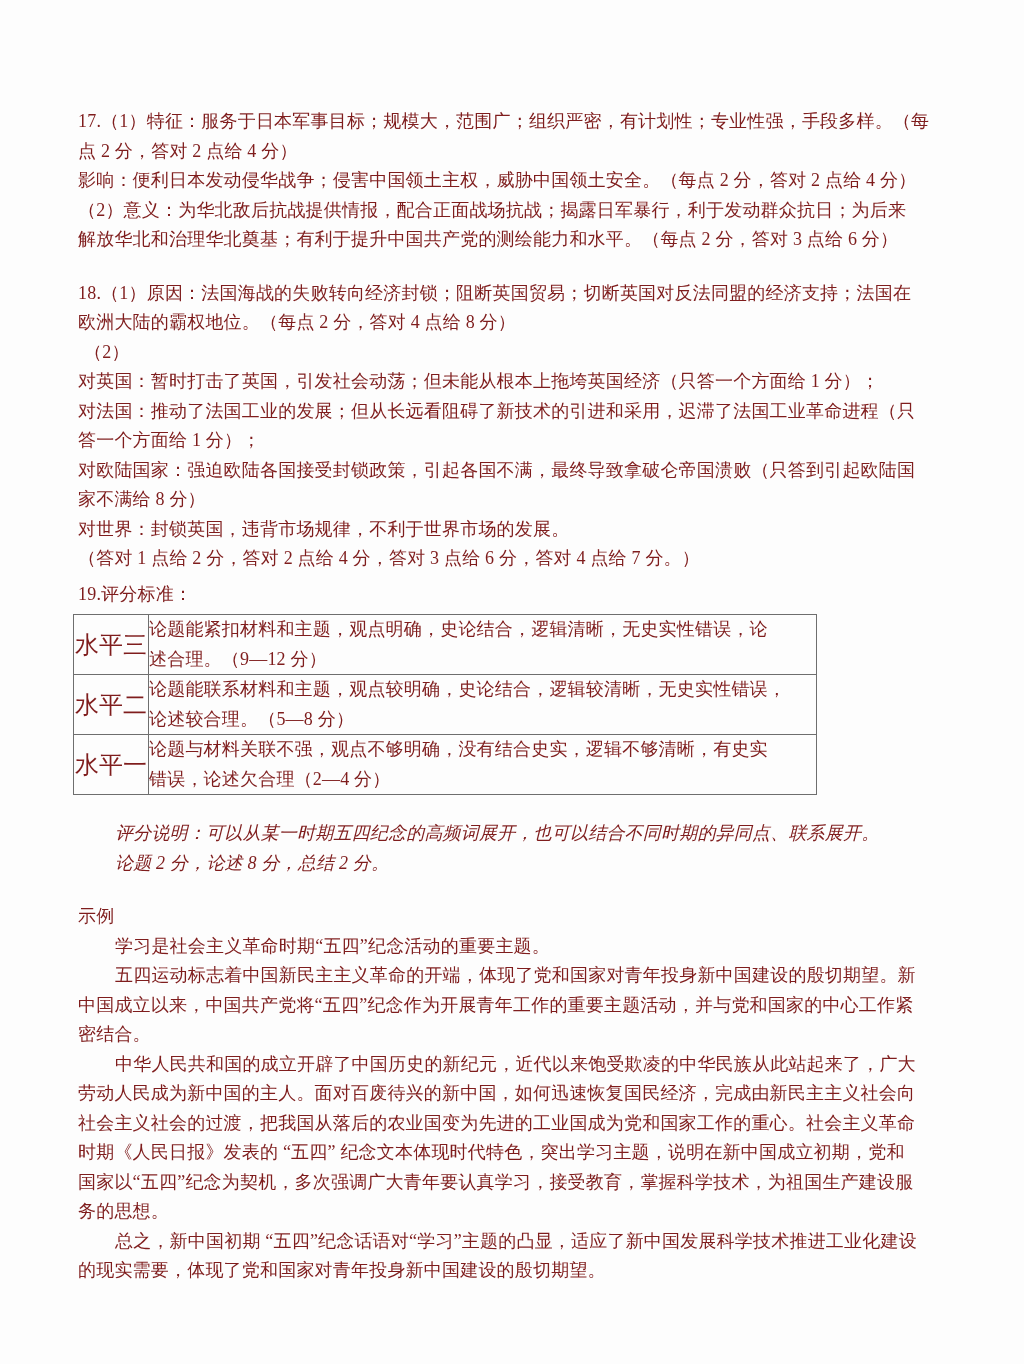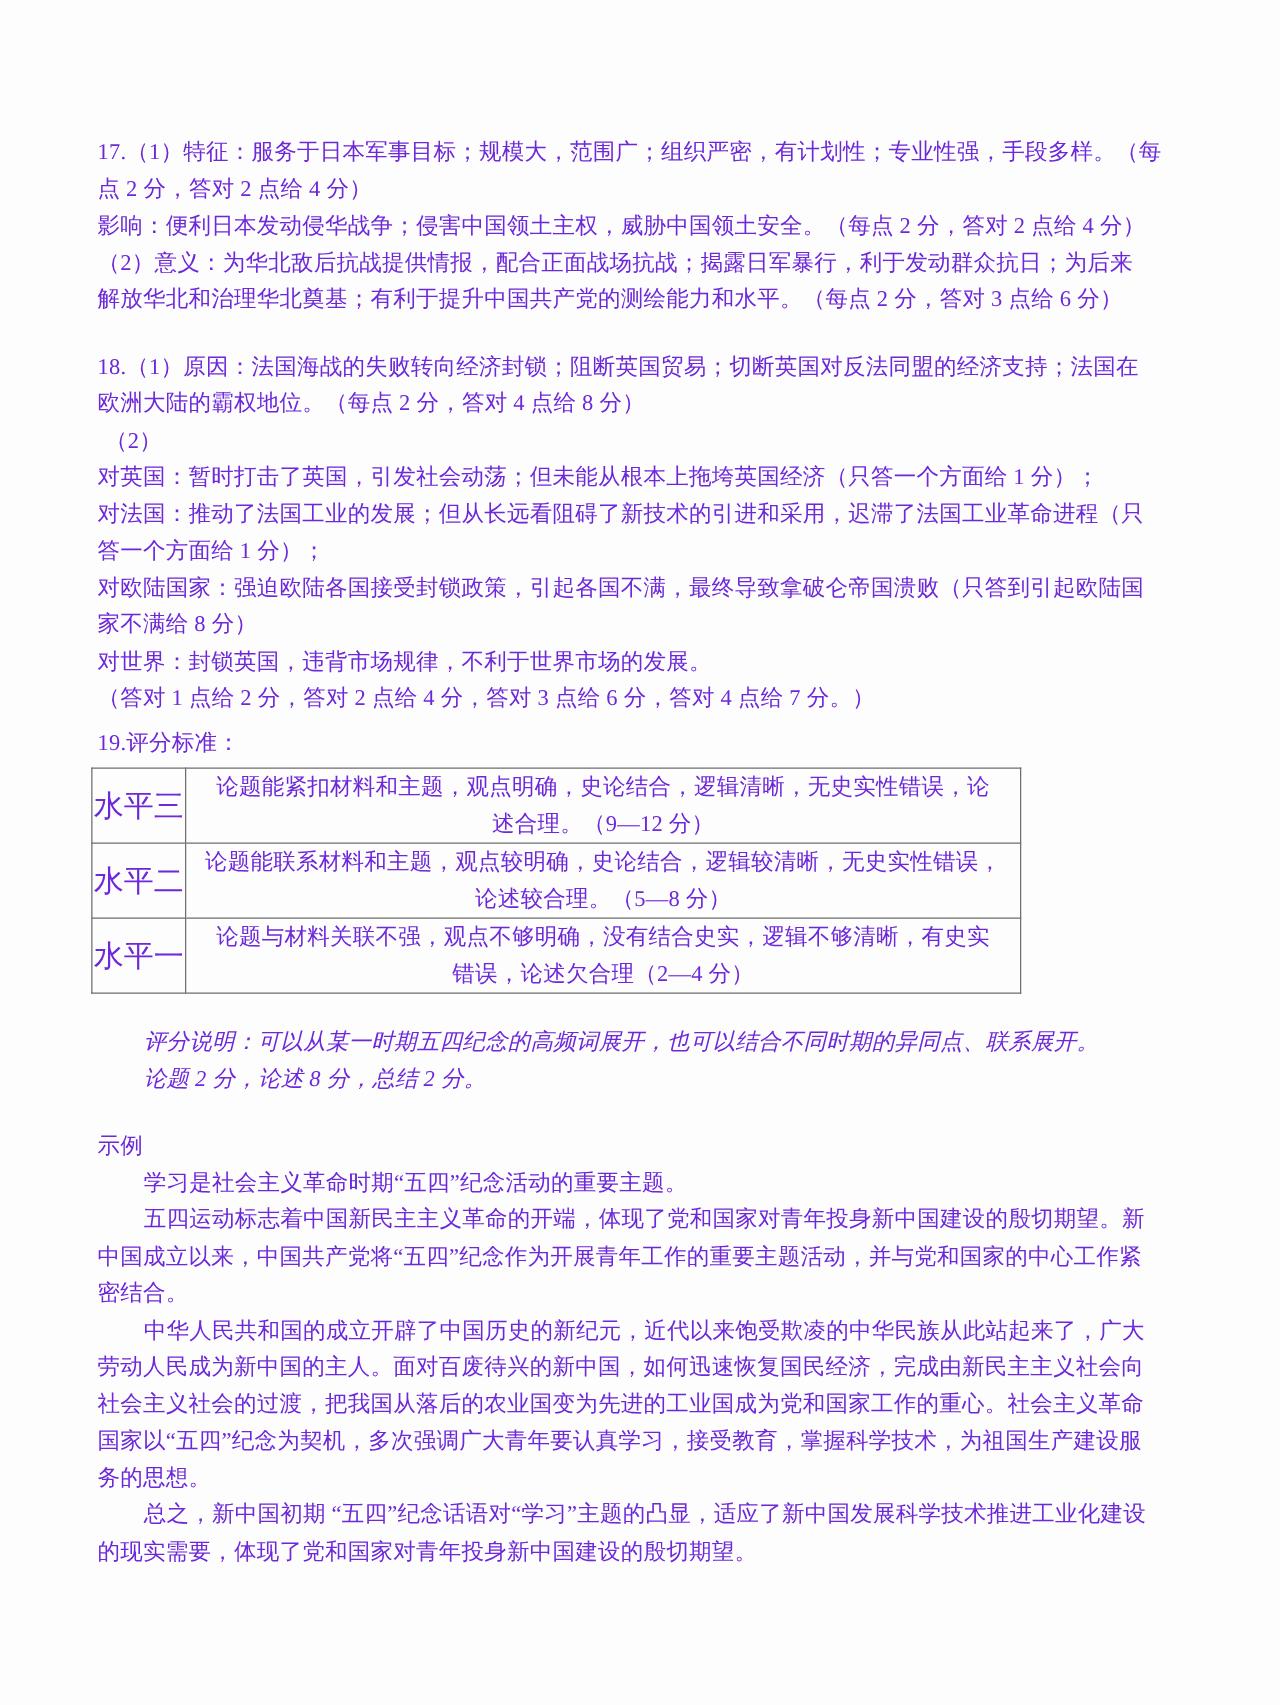--- a/index.html
+++ b/index.html
@@ -6,21 +6,21 @@
     margin: 0;
     padding: 0;
     background: #ffffff;
   }
   .page {
     position: relative;
     width: 1024px;
     height: 1364px;
     background: #fdfdfd;
     font-family: "Liberation Serif", "DejaVu Serif", serif;
-    color: #6d28d9;
+    color: #7f1d1d;
     overflow: hidden;
   }
   .content {
     position: absolute;
     left: 78px;
     top: 107px;
     width: 868px;
   }
   .line {
     margin: 0;
@@ -55,21 +55,20 @@
     text-align: center;
     font-size: 24px;
   }
   td.desc { padding-left: 12px; }
   .cell-line {
     margin: 0;
     font-size: 18px;
     line-height: 29.5px;
     letter-spacing: 0.2px;
     white-space: nowrap;
-    text-align: center;
   }
 
   .notes   { margin-top: 24px; font-style: italic; }
   .example { margin-top: 24px; }
 </style>
 </head>
 <body>
 
 <div class="page">
   <div class="content">
@@ -130,20 +129,21 @@
 
     <section class="example">
       <p class="line">示例</p>
       <p class="line indent">学习是社会主义革命时期“五四”纪念活动的重要主题。</p>
       <p class="line indent">五四运动标志着中国新民主主义革命的开端，体现了党和国家对青年投身新中国建设的殷切期望。新</p>
       <p class="line">中国成立以来，中国共产党将“五四”纪念作为开展青年工作的重要主题活动，并与党和国家的中心工作紧</p>
       <p class="line">密结合。</p>
       <p class="line indent">中华人民共和国的成立开辟了中国历史的新纪元，近代以来饱受欺凌的中华民族从此站起来了，广大</p>
       <p class="line">劳动人民成为新中国的主人。面对百废待兴的新中国，如何迅速恢复国民经济，完成由新民主主义社会向</p>
       <p class="line">社会主义社会的过渡，把我国从落后的农业国变为先进的工业国成为党和国家工作的重心。社会主义革命</p>
+      <p class="line">时期《人民日报》发表的 “五四” 纪念文本体现时代特色，突出学习主题，说明在新中国成立初期，党和</p>
       <p class="line">国家以“五四”纪念为契机，多次强调广大青年要认真学习，接受教育，掌握科学技术，为祖国生产建设服</p>
       <p class="line">务的思想。</p>
       <p class="line indent">总之，新中国初期 “五四”纪念话语对“学习”主题的凸显，适应了新中国发展科学技术推进工业化建设</p>
       <p class="line">的现实需要，体现了党和国家对青年投身新中国建设的殷切期望。</p>
     </section>
 
   </div>
 </div>
 
 </body></html>

